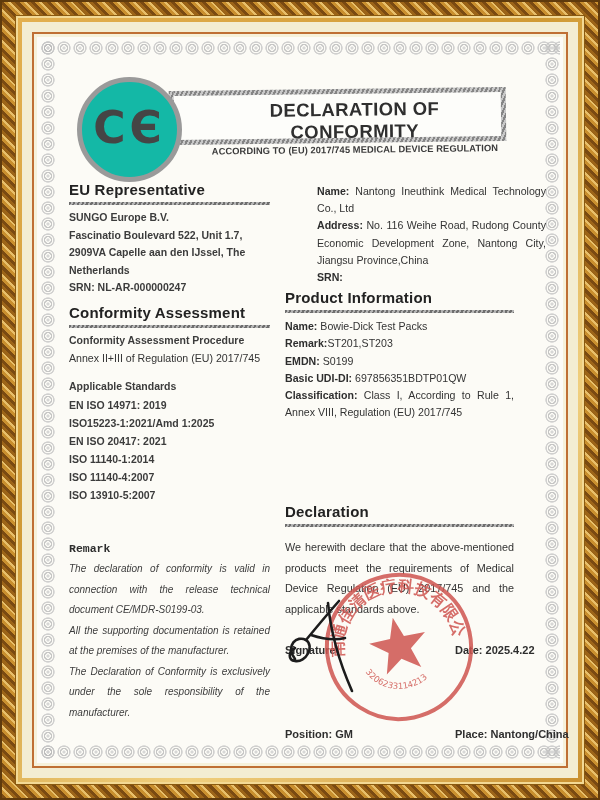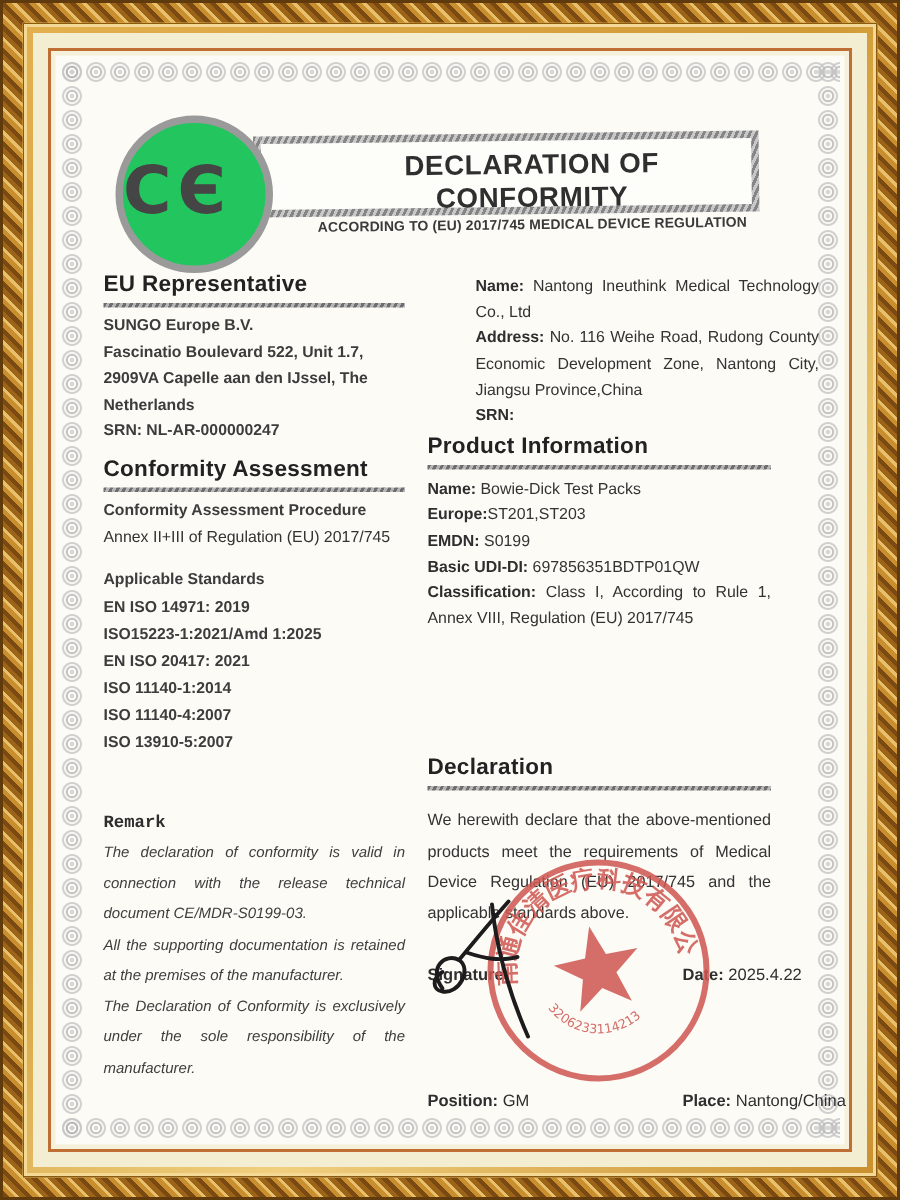--- a/index.html
+++ b/index.html
@@ -31,40 +31,40 @@
   .lace.r { top:3px; bottom:3px; right:3px; width:16px; }
 
   
   .banner { position:absolute; left:132px; top:52px; width:337px; height:54px;
     background:#fdfdfa; border:5px solid transparent;
     border-image:repeating-linear-gradient(115deg,#858585 0 2px,#c8c8c8 2px 4px) 5;
     text-align:center; padding-left:34px; transform:rotate(-.7deg); z-index:1; }
   .banner-title { font-size:18.5px; font-weight:bold; color:#2f2f2f; letter-spacing:.4px; margin-top:5px; }
   .banner-sub   { font-size:9.3px;  font-weight:bold; color:#3a3a3a; margin-top:2px; letter-spacing:.1px; }
   .ce-circle { position:absolute; left:40px; top:40px; width:105px; height:105px;
-    border:5px solid #9a9a9a; border-radius:50%; background:#22c55e; z-index:2;
-    display:flex; align-items:center; justify-content:flex-start; }
+    border:5px solid #9a9a9a; border-radius:50%; background:#14b8a6; z-index:2;
+    display:flex; align-items:center; justify-content:center; }
   .ce-text { font-family:"DejaVu Sans", sans-serif; font-size:44px; font-weight:bold;
     color:#454545; letter-spacing:4px; padding-bottom:4px; }
 
   
   .col-left  { position:absolute; left:32px;  width:201px; }
   .col-right { position:absolute; left:248px; width:229px; }
   .heading { font-size:15px; font-weight:bold; color:#222; letter-spacing:.2px; }
   .heading::after { content:""; display:block; height:3px; margin-top:4px;
     background:repeating-linear-gradient(115deg,#6e6e6e 0 2px,#b5b5b5 2px 4px); }
   .body-b { font-size:10.5px; font-weight:bold; color:#3c3c3c; line-height:17.5px; }
   .body   { font-size:10.6px; color:#333; line-height:17.2px; text-align:justify; }
   .lbl { font-weight:bold; color:#2e2e2e; }
   .remark-p { font-size:10px; font-style:italic; color:#3d3d3d; line-height:20.5px; text-align:justify; }
 
   .sign-row { position:relative; height:20px; font-size:11px; color:#2e2e2e; }
   .sig-label { position:absolute; left:0; font-weight:bold; }
   .sig-group { position:absolute; left:170px; white-space:nowrap; }
-  .sig-val { font-weight:400; }
+  .sig-val { font-weight:700; }
 
   
   .stamp { position:absolute; left:284px; top:532px; width:156px; height:156px;
     transform:rotate(-12deg); opacity:.85; z-index:3; pointer-events:none; }
   .stamp svg text { font-family:"DejaVu Sans", sans-serif; }
   .signature-svg { position:absolute; left:236px; top:556px; width:130px; height:115px; z-index:4; }
 </style>
 </head>
 <body>
 
@@ -127,21 +127,21 @@
         <div><span class="lbl">Name:</span> <span>Nantong Ineuthink Medical Technology Co., Ltd</span></div>
         <div><span class="lbl">Address:</span> <span>No. 116 Weihe Road, Rudong County Economic Development Zone, Nantong City, Jiangsu Province,China</span></div>
         <div><span class="lbl">SRN:</span></div>
       </div>
 
       <div class="col-right" style="top:252px;">
         <div class="heading">Product Information</div>
       </div>
       <div class="col-right body" style="top:281px;text-align:left;line-height:17.3px;">
         <div><span class="lbl">Name:</span> <span>Bowie-Dick Test Packs</span></div>
-        <div><span class="lbl">Europe:</span><span>ST201,ST203</span></div>
+        <div><span class="lbl">Remark:</span><span>ST201,ST203</span></div>
         <div><span class="lbl">EMDN:</span> <span>S0199</span></div>
         <div><span class="lbl">Basic UDI-DI:</span> <span>697856351BDTP01QW</span></div>
         <div style="text-align:justify;"><span class="lbl">Classification:</span> <span>Class I, According to Rule 1, Annex VIII, Regulation (EU) 2017/745</span></div>
       </div>
 
       <div class="col-right" style="top:466px;">
         <div class="heading">Declaration</div>
       </div>
       <div class="col-right body" style="top:500px;font-size:10.8px;line-height:20.5px;">We herewith declare that the above-mentioned products meet the requirements of Medical Device Regulation (EU) 2017/745 and the applicable standards above.</div>
 

